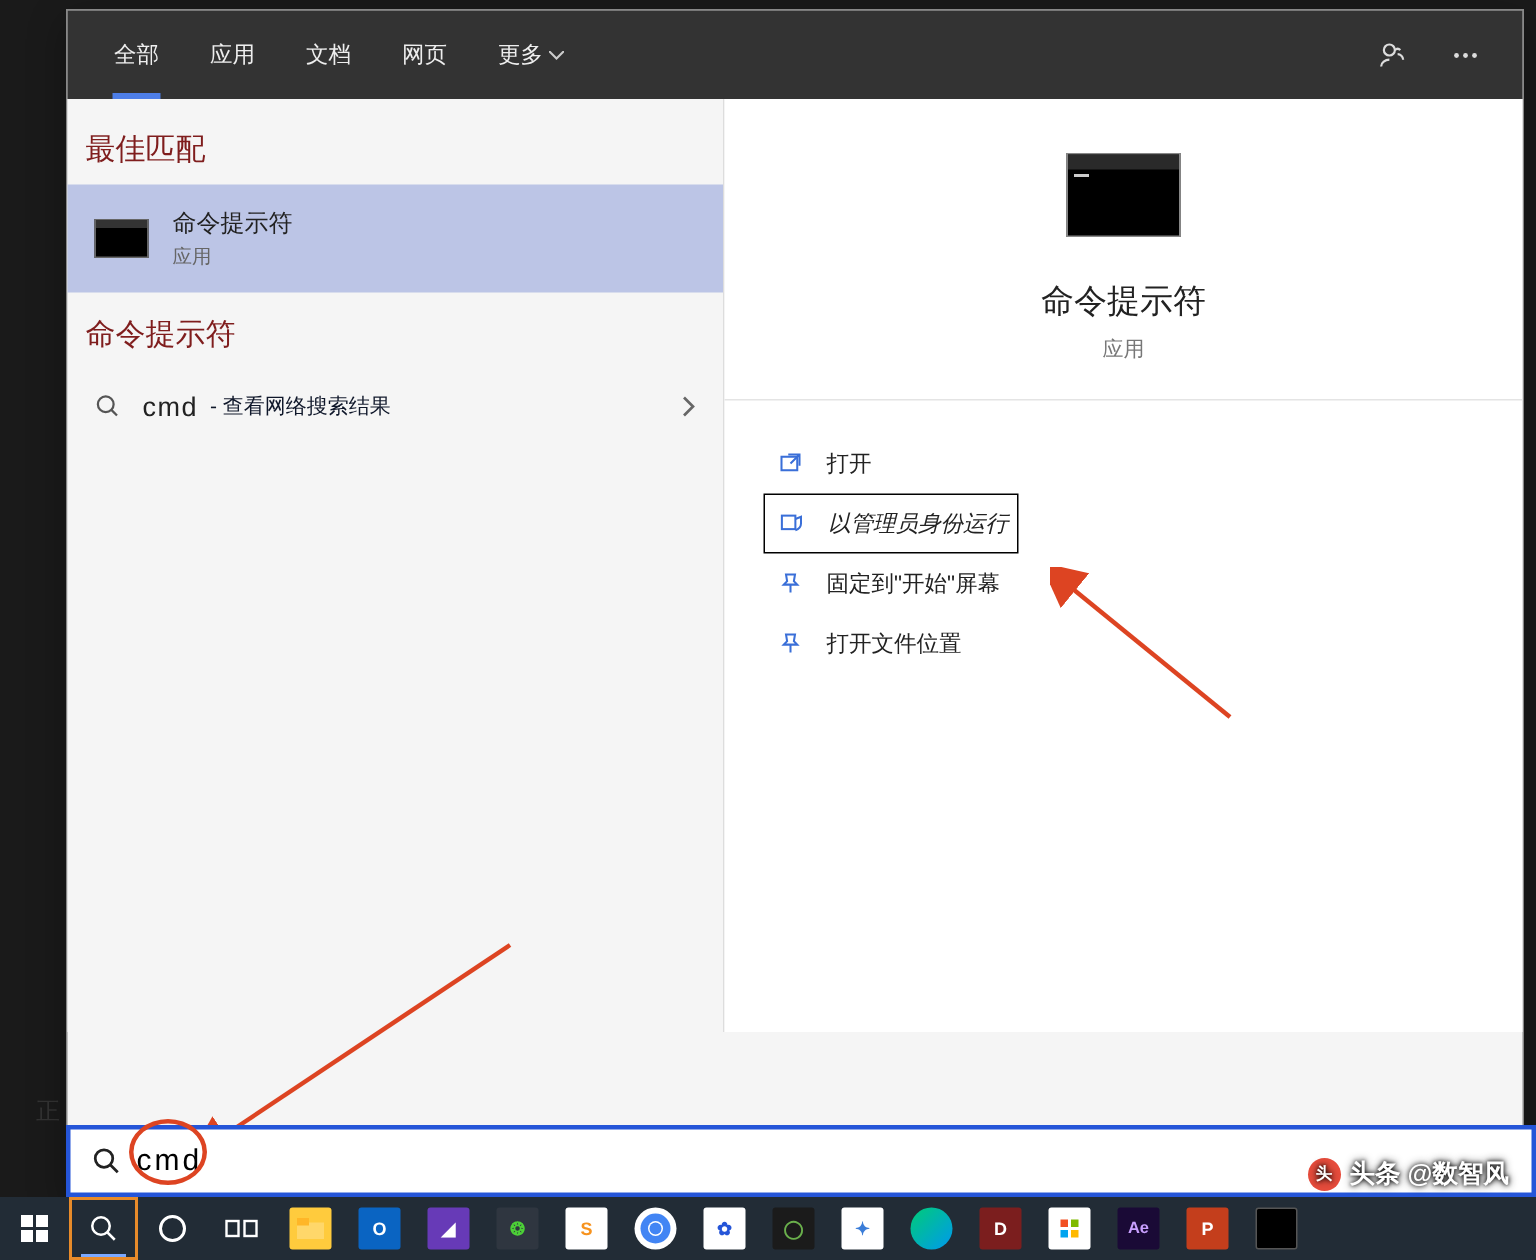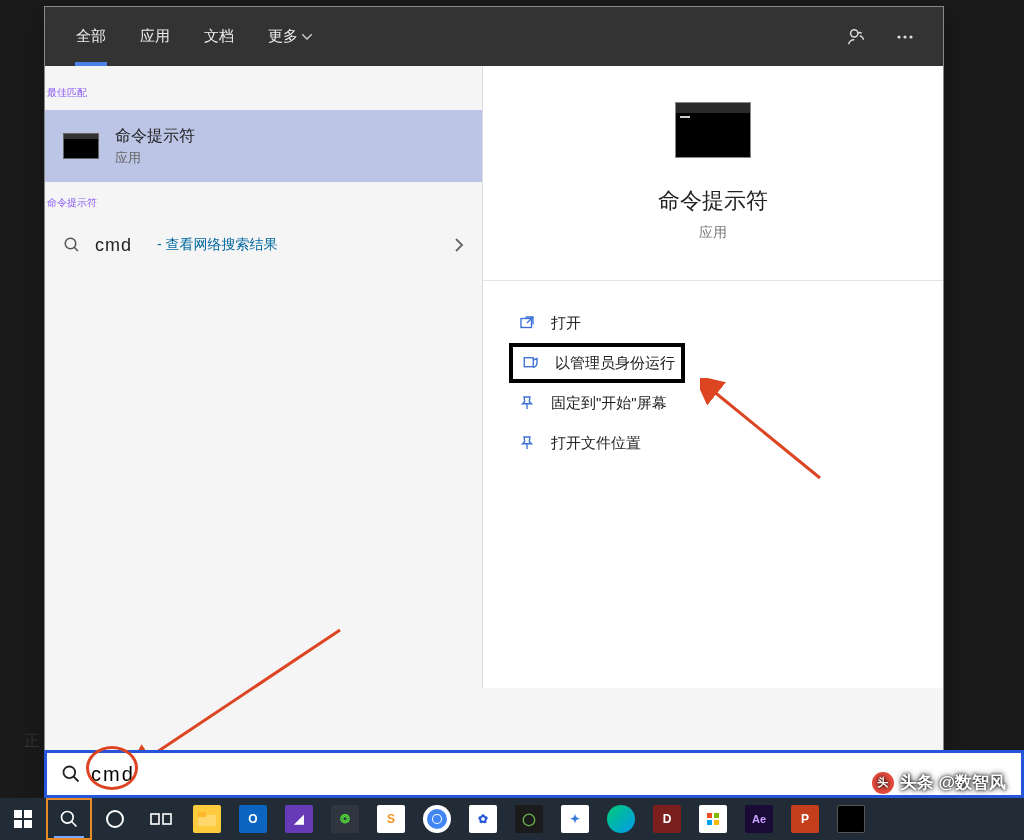--- a/index.html
+++ b/index.html
@@ -1,57 +1,57 @@
 <!DOCTYPE html>
 <html><head>
 <meta charset="utf-8">
 <style>
 * { margin: 0; padding: 0; box-sizing: border-box; font-family: "Microsoft YaHei", "Segoe UI", sans-serif; }
 body { width: 1024px; height: 840px; background: #1a1a1a; position: relative; overflow: hidden; }
 
-.search-panel { position: absolute; left: 44px; top: 6px; width: 900px; height: 792px; background: #f5f5f5; border: 1px solid #888; box-shadow: 0 8px 24px rgba(0,0,0,.3); }
+.search-panel { position: absolute; left: 44px; top: 6px; width: 972px; height: 792px; background: #f5f5f5; border: 1px solid #888; box-shadow: 0 8px 24px rgba(0,0,0,.3); }
 
 .tabs-bar { height: 59px; background: #333; display: flex; align-items: center; padding: 0 14px; color: #eee; font-size: 15px; }
 .tab { padding: 0 17px; height: 59px; display: flex; align-items: center; cursor: pointer; position: relative; }
 .tab.active::after { content:""; position: absolute; left: 16px; right: 16px; bottom: 0; height: 4px; background: #4d7ee8; }
 .more-chevron { margin-left: 4px; }
 .tabs-spacer { flex: 1; }
 .header-icon-btn { width: 48px; height: 48px; display: flex; align-items: center; justify-content: center; cursor: pointer; }
 
 .content { display: flex; height: 622px; }
 .left-col { width: 438px; border-right: 1px solid #ddd; background: #f5f5f5; padding-top: 6px; }
 .right-col { flex: 1; background: #fff; }
 
-.section-label { font-size: 10px; color: #8b5cf6; padding: 14px 2px 10px; font-weight: 400; }
+.section-label { font-size: 20px; color: #7f1d1d; padding: 14px 12px 10px; font-weight: 400; }
 
 .result-row { display: flex; align-items: center; height: 72px; padding: 0 18px; cursor: pointer; }
 .result-row.selected { background: #bcc5e6; }
 .result-icon { width: 36px; height: 36px; display: flex; align-items: center; justify-content: center; margin-right: 16px; }
 .cmd-mini { width: 36px; height: 26px; background: #000; border: 1px solid #666; position: relative; }
 .cmd-mini::before { content:""; position:absolute; left:0; top:0; right:0; height:5px; background:#333; }
 .result-text .title { font-size: 16px; color: #222; }
 .result-text .sub { font-size: 13px; color: #666; margin-top: 2px; }
 
 .web-row { display: flex; align-items: center; height: 50px; padding: 0 18px; cursor: pointer; }
 .web-row .search-glyph { width: 20px; margin-right: 12px; color: #555; }
 .web-row .query { font-size: 18px; color: #222; margin-right: 8px; letter-spacing: 1px; }
-.web-row .hint { font-size: 14px; color: #0369a1; margin-left: 17px; }
+.web-row .hint { font-size: 14px; color: #0f172a; }
 .web-row .chev { margin-left: auto; color: #666; font-size: 18px; }
 
 .preview { display: flex; flex-direction: column; align-items: center; padding-top: 36px; }
 .cmd-big { width: 76px; height: 56px; background: #000; border: 1px solid #888; position: relative; }
 .cmd-big::before { content:""; position:absolute; left:0; top:0; right:0; height:10px; background:#2a2a2a; }
 .cmd-big::after { content:""; position:absolute; left:4px; top:13px; width:10px; height:2px; background:#ccc; }
 .preview-title { margin-top: 28px; font-size: 22px; color: #222; }
 .preview-sub { margin-top: 8px; font-size: 14px; color: #777; }
 
-.actions { margin-top: 38px; border-top: 1px solid #e4e4e4; width: 100%; padding: 22px 0 0 26px; }
+.actions { margin-top: 24px; border-top: 1px solid #e4e4e4; width: 100%; padding: 22px 0 0 26px; }
 .action-item { display: flex; align-items: center; height: 40px; cursor: pointer; font-size: 15px; color: #222; padding: 0 6px; }
 .action-item .ai-icon { width: 24px; height: 24px; margin-right: 12px; display: flex; align-items: center; justify-content: center; color: #3a6fd8; }
-.highlight-box { border: 4px solid #000000; display: inline-flex; align-items: center; height: 40px; padding: 0 6px; }
+.highlight-box { border: 1px solid #000000; display: inline-flex; align-items: center; height: 40px; padding: 0 6px; font-style: italic; }
 
 .arrow-svg { position: absolute; pointer-events: none; }
 
 .search-box-wrap { position: absolute; left: 44px; top: 750px; width: 980px; height: 48px; background: #fff; border: 3px solid #2555d8; display: flex; align-items: center; padding: 0 14px; }
 .search-box-wrap .search-glyph { margin-right: 10px; color: #333; }
 .search-box-wrap .query-text { font-size: 20px; letter-spacing: 2px; color: #000; }
 .red-circle { position: absolute; border: 3px solid #d42; border-radius: 50%; }
 
 .taskbar { position: absolute; left: 0; bottom: 0; width: 1024px; height: 42px; background: #222c36; display: flex; align-items: center; }
 .tbtn { width: 46px; height: 42px; display: flex; align-items: center; justify-content: center; color: #fff; cursor: pointer; position: relative; }
@@ -70,20 +70,21 @@
 </head>
 <body>
 
 <div class="left-strip">正</div>
 
 <div class="search-panel">
   <div class="tabs-bar">
     <div class="tab active">全部</div>
     <div class="tab">应用</div>
     <div class="tab">文档</div>
+    <div class="tab">网页</div>
     <div class="tab">
       <span>更多</span>
       <span class="more-chevron">
         <svg width="10" height="6" viewBox="0 0 10 6">
             <path d="M0 0 L5 5 L10 0" stroke="#ccc" stroke-width="1.4" fill="none"></path>
           </svg>
       </span>
     </div>
     <div class="tabs-spacer"></div>
     <div class="header-icon-btn">

